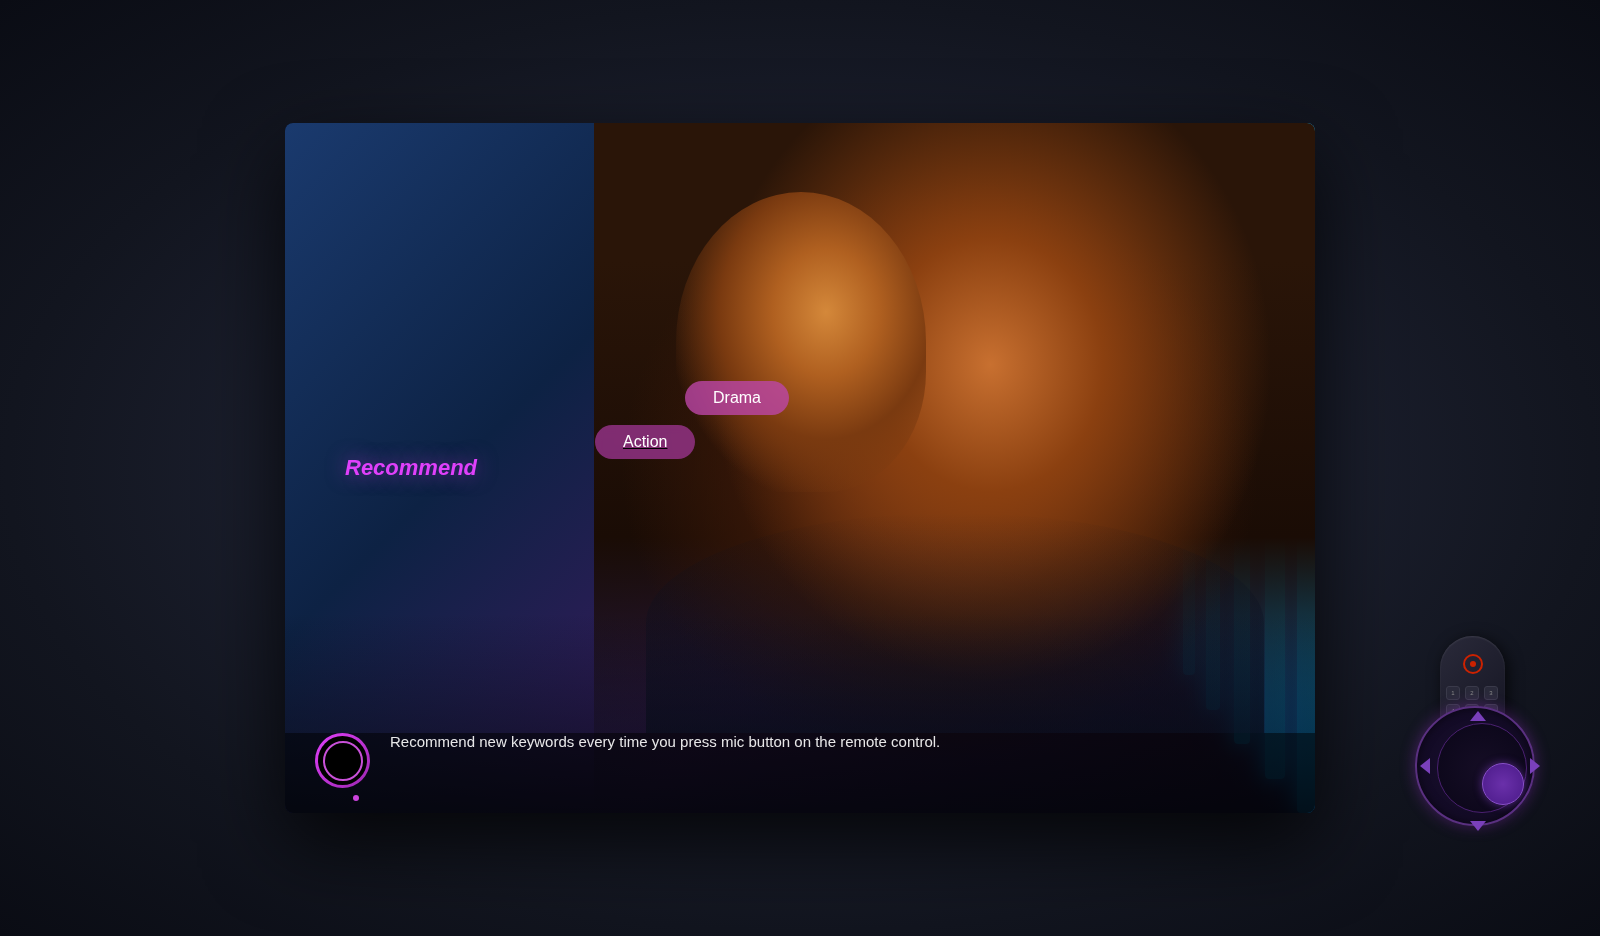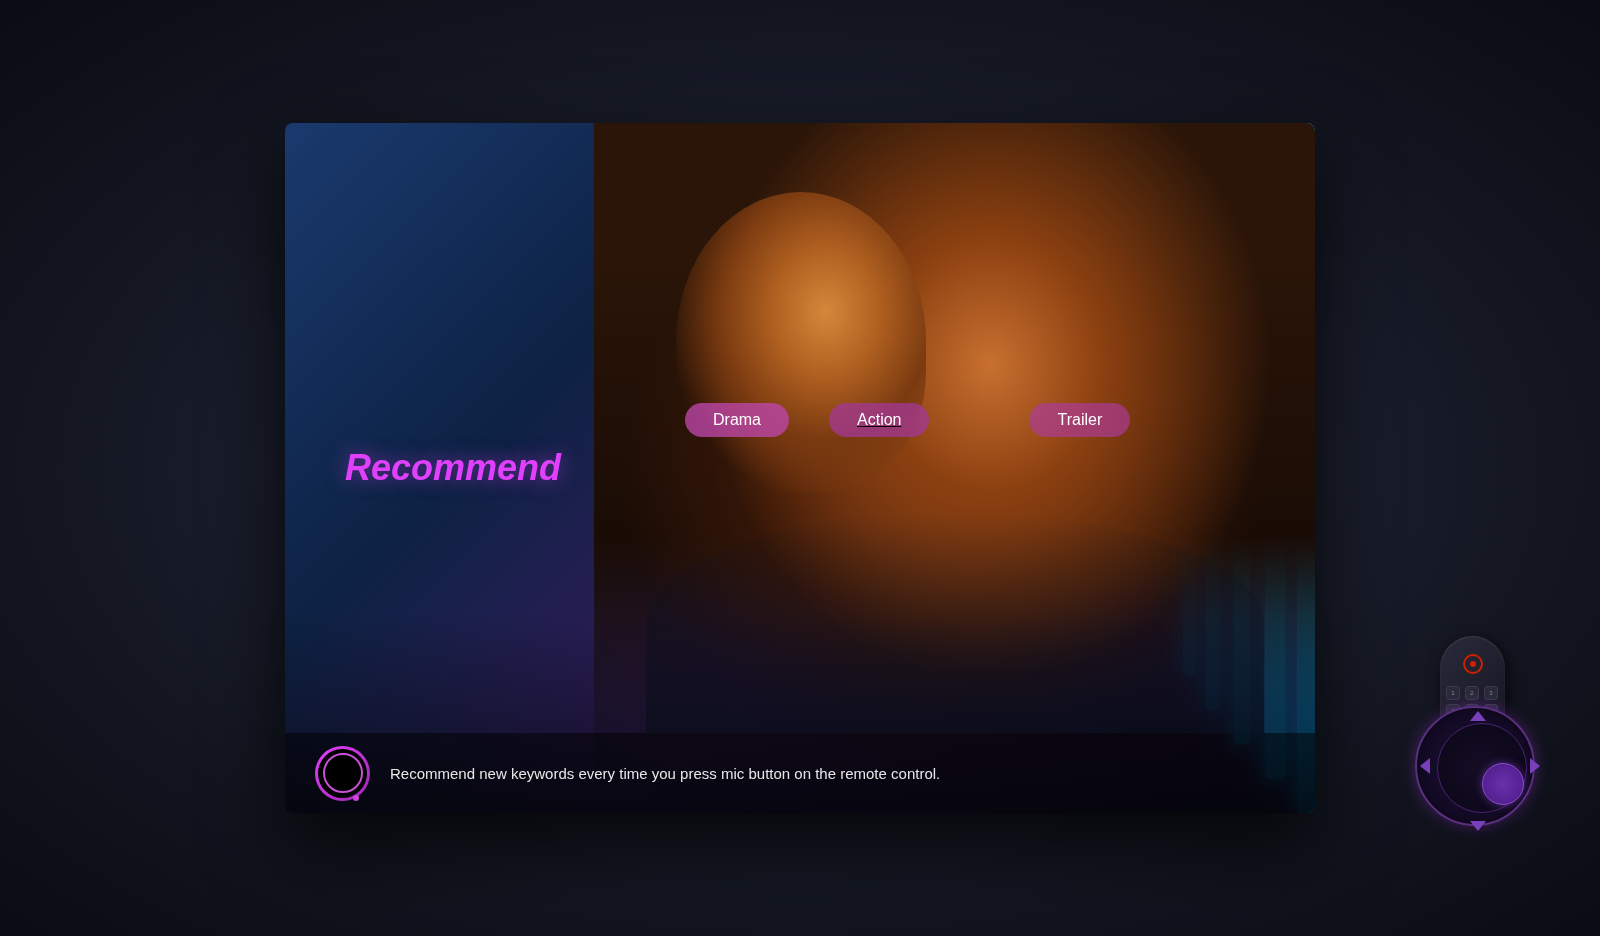--- a/index.html
+++ b/index.html
@@ -108,21 +108,21 @@
       background: linear-gradient(to top, rgba(5,10,20,0.8) 0%, transparent 100%);
     }
 
     
     .recommend-label {
       position: absolute;
       left: 60px;
       top: 50%;
       transform: translateY(-50%);
       font-style: italic;
-      font-size: 36px;
+      font-size: 22px;
       font-weight: bold;
       color: #e040fb;
       text-shadow: 0 0 20px rgba(224,64,251,0.5);
       z-index: 10;
     }
 
     .tag-pill {
       padding: 8px 28px;
       border-radius: 30px;
       color: white;
@@ -134,21 +134,21 @@
 
     
     .bottom-bar {
       position: absolute;
       bottom: 0;
       left: 0;
       right: 0;
       height: 80px;
       background: rgba(0,0,0,0.5);
       display: flex;
-      align-items: center;
+      align-items: flex-start;
       padding: 0 30px;
       gap: 20px;
       z-index: 20;
     }
 
     .mic-icon-circle {
       width: 55px;
       height: 55px;
       border-radius: 50%;
       border: 3px solid transparent;
@@ -349,35 +349,32 @@
 
     <div class="man-figure"></div>
     <div class="face-highlight"></div>
 
     <div style="position:absolute; bottom:80px; left:35%; right:5%; height:220px; background:linear-gradient(to bottom, transparent, rgba(10,15,30,0.7)); border-radius:50% 50% 0 0;"></div>
 
     <div class="bottom-overlay"></div>
 
     <div class="recommend-label">Recommend</div>
 
-    <div style="position:absolute; left:280px; top:43%; transform:translateY(-50%); z-index:10; display:flex; flex-direction:row; gap:10px;">
+    <div style="position:absolute; left:280px; top:43%; transform:translateY(-50%); z-index:10; display:flex; flex-direction:column; gap:10px;">
 
       <div style="display:flex; padding-left:120px;">
         <div class="tag-pill" style="background:rgba(190,70,170,0.78);">Drama</div>
       </div>
 
       <div style="display:flex; padding-left:30px;text-decoration:underline;">
         <div class="tag-pill" style="background:rgba(165,55,155,0.72);">Action</div>
       </div>
 
 
 
-      <div style="display:flex; padding-left:90px;">
-        <div class="tag-pill" style="background:rgba(175,58,160,0.65);">Trailer</div>
-      </div>
 
     </div>
 
     <div class="bottom-bar">
 
       <div class="mic-icon-circle">
         <div class="mic-inner">
         </div>
       </div>
 

